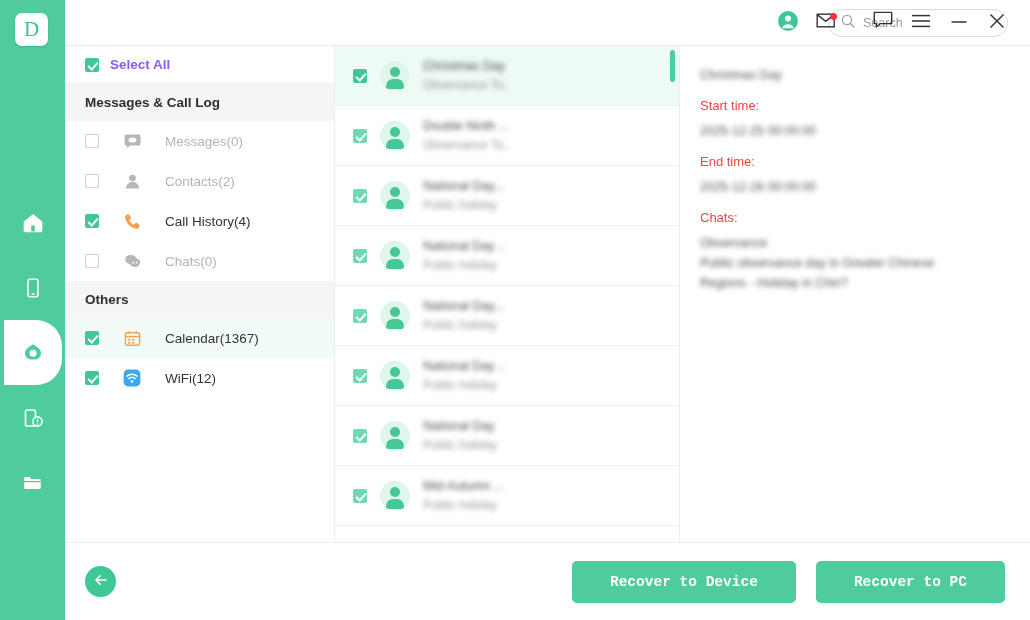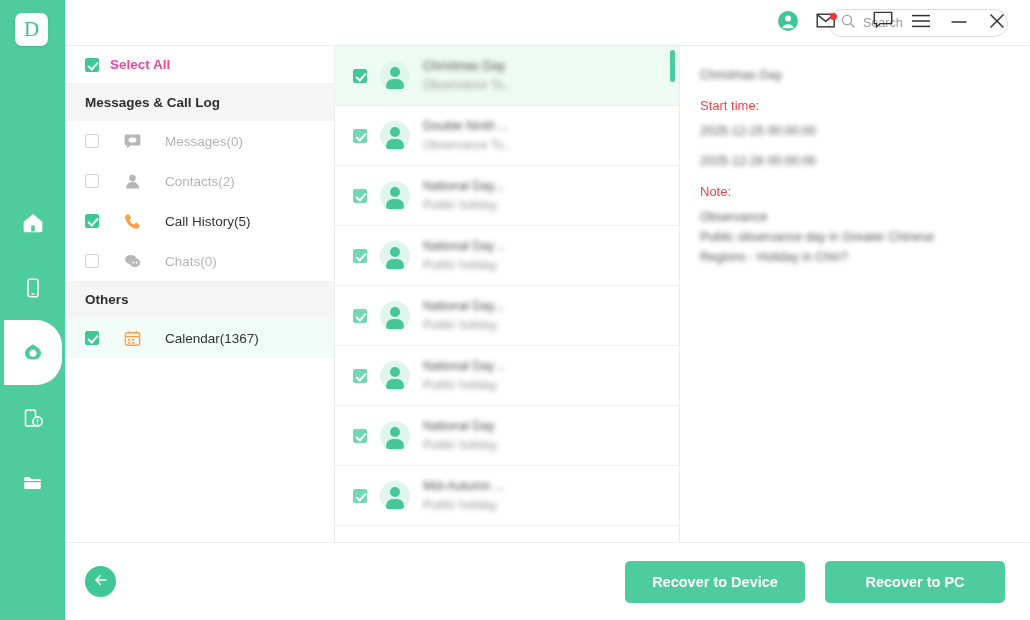--- a/index.html
+++ b/index.html
@@ -115,21 +115,21 @@
     flex-direction: column;
   }
   .selectall {
     height: 38px;
     display: flex; align-items: center;
     padding-left: 20px;
     gap: 11px;
     border-bottom: 1px solid #f2f2f2;
     cursor: pointer;
   }
-  .selectall .lbl { font-size: 13.5px; font-weight: bold; color: #ec4899; }
+  .selectall .lbl { font-size: 13.5px; font-weight: bold; color: #8b5cf6; }
   .group-head {
     height: 37px;
     background: #f5f5f5;
     display: flex; align-items: center;
     padding-left: 20px;
     font-size: 13.5px;
     font-weight: bold;
     color: #2e2e2e;
   }
   .cat-item {
@@ -317,23 +317,24 @@
     gap: 20px;
   }
   .btn {
     height: 42px;
     border-radius: 5px;
     background: #4ecc9d;
     color: #ffffff;
     font-size: 14.5px;
     font-weight: bold;
     display: flex; align-items: center; justify-content: center;
-    padding: 0 16px;
+    padding: 0 38px;
     cursor: pointer;
     min-width: 180px;
+    font-family: Liberation Mono, monospace;
   }
 </style>
 </head>
 <body>
 
 <div class="app">
 
   <div class="rail">
     <div class="logo">
       <span>D</span>
@@ -490,21 +491,21 @@
           <span class="catlabel">Contacts(2)</span>
         </div>
 
         <div class="cat-item">
           <span class="cbx on"></span>
           <span class="cat-icon">
             <svg width="17" height="17" viewBox="0 0 17 17" fill="#f7a04f">
               <path d="M3.3 1.4c.8-.5 1.7-.3 2.2.5l1.3 2.1c.4.7.3 1.5-.3 2l-.9.8c-.2.2-.3.5-.1.8a10 10 0 0 0 3.8 3.8c.3.2.6.1.8-.1l.8-.9c.5-.6 1.3-.7 2-.3l2.1 1.3c.8.5 1 1.4.5 2.2l-.8 1.2c-.6.9-1.7 1.3-2.7 1A15 15 0 0 1 1.1 4.9c-.3-1 .1-2.1 1-2.7z"></path>
             </svg>
           </span>
-          <span class="catlabel">Call History(5)</span>
+          <span class="catlabel">Call History(4)</span>
         </div>
 
         <div class="cat-item disabled">
           <span class="cbx"></span>
           <span class="cat-icon">
             <svg width="17" height="17" viewBox="0 0 17 17" fill="#b7b7b7">
               <ellipse cx="6.8" cy="6.6" rx="5.6" ry="4.6"></ellipse>
               <ellipse cx="11" cy="9.6" rx="5.2" ry="4.3"></ellipse>
               <circle cx="9.3" cy="9.4" r="1" fill="#ffffff"></circle>
               <circle cx="12.6" cy="9.4" r="1" fill="#ffffff"></circle>
@@ -527,20 +528,32 @@
               <line x1="12.4" y1="1.2" x2="12.4" y2="3.4"></line>
               <rect x="4" y="9" width="2.4" height="1.6" fill="#f7a04f" stroke="none"></rect>
               <rect x="8" y="9" width="2.4" height="1.6" fill="#f7a04f" stroke="none"></rect>
               <rect x="4" y="12" width="2.4" height="1.6" fill="#f7a04f" stroke="none"></rect>
               <rect x="8" y="12" width="2.4" height="1.6" fill="#f7a04f" stroke="none"></rect>
             </svg>
           </span>
           <span class="catlabel">Calendar(1367)</span>
         </div>
 
+        <div class="cat-item">
+          <span class="cbx on"></span>
+          <span class="cat-icon">
+            <svg width="18" height="18" viewBox="0 0 18 18">
+              <rect x="0.6" y="0.6" width="16.8" height="16.8" rx="4.4" fill="#3aa9f2"></rect>
+              <path d="M4 7.1a7.6 7.6 0 0 1 10 0" fill="none" stroke="#ffffff" stroke-width="1.5" stroke-linecap="round"></path>
+              <path d="M5.9 9.6a4.7 4.7 0 0 1 6.2 0" fill="none" stroke="#ffffff" stroke-width="1.5" stroke-linecap="round"></path>
+              <circle cx="9" cy="12.5" r="1.3" fill="#ffffff"></circle>
+            </svg>
+          </span>
+          <span class="catlabel">WiFi(12)</span>
+        </div>
 
       </div>
 
       <div class="listpanel">
         <div class="listscroll">
 
           <div class="lrow active">
             <span class="cbx on"></span>
             <span class="avatar"></span>
             <span class="ltext">
@@ -627,22 +640,23 @@
               </svg>
             </span>
             <span class="ph">Search</span>
           </div>
         </div>
 
         <div class="detail-body">
           <div class="d-val">Christmas Day</div>
           <div class="d-key">Start time:</div>
           <div class="d-val">2025-12-25 00:00:00</div>
+          <div class="d-key">End time:</div>
           <div class="d-val">2025-12-26 00:00:00</div>
-          <div class="d-key">Note:</div>
+          <div class="d-key">Chats:</div>
           <div class="note-line">Observance</div>
           <div class="note-line">Public observance day in Greater Chinese</div>
           <div class="note-line">Regions - Holiday in Chin?</div>
         </div>
 
       </div>
 
     </div>
 
     <div class="footer">

